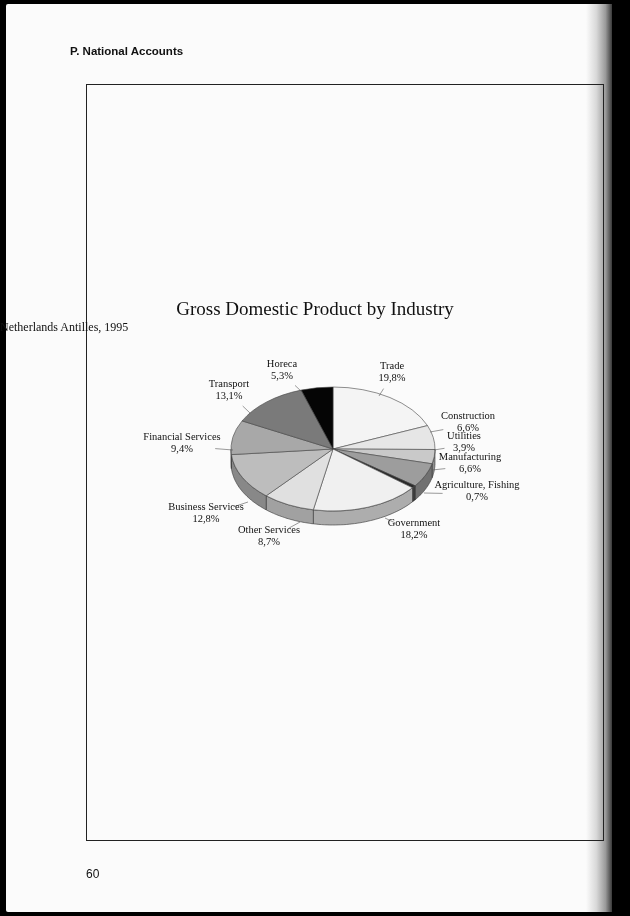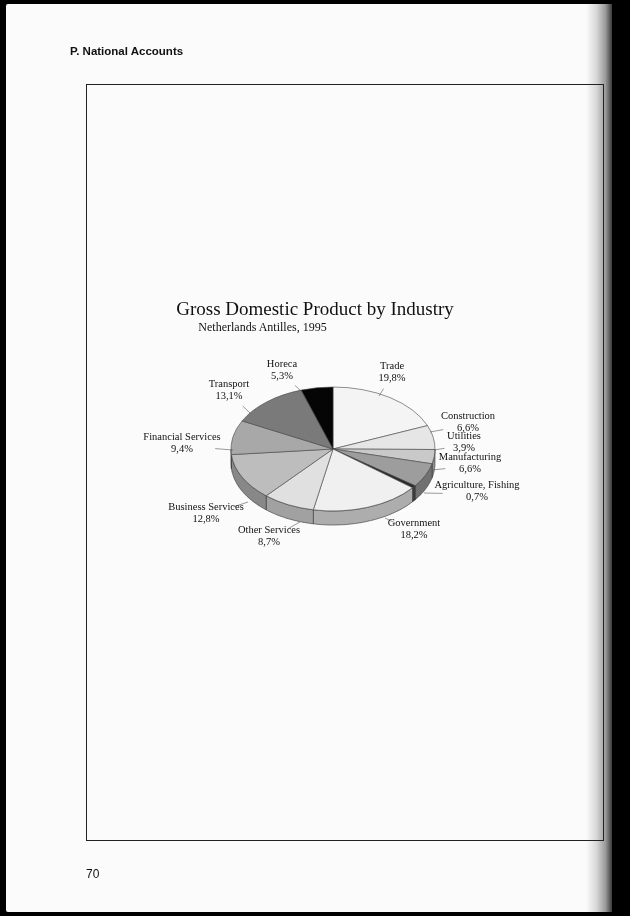--- a/index.html
+++ b/index.html
@@ -5,21 +5,21 @@
   html, body { margin:0; padding:0; }
   body { width:630px; height:916px; background:#000; position:relative; overflow:hidden; }
   .page { position:absolute; left:6px; top:4px; width:606px; height:908px; background:#fbfbfb; border-radius:2px; }
   .spine { position:absolute; left:586px; top:4px; width:26px; height:908px;
     background:linear-gradient(to right,#fbfbfb 0%,#d8d8d8 40%,#9a9a9a 75%,#3a3a3a 100%); }
   .header { position:absolute; left:70px; top:45px; font-family:"Liberation Sans",sans-serif;
     font-weight:bold; font-size:11.5px; color:#111; }
   .frame { position:absolute; left:86px; top:84px; width:518px; height:757px; border:1.2px solid #222; box-sizing:border-box; }
   .title { position:absolute; left:0; width:630px; top:298px; text-align:center;
     font-family:"Liberation Serif",serif; font-size:19px; color:#111; }
-  .subtitle { position:absolute; left:0; width:525px; top:320px; text-align:center;
+  .subtitle { position:absolute; left:0; width:525px; top:320px; 
     font-family:"Liberation Serif",serif; font-size:12px; color:#111; }
   .pagenum { position:absolute; left:86px; top:867px; font-family:"Liberation Sans",sans-serif; font-size:12px; color:#111; }
   svg.chart { position:absolute; left:0; top:0; }
   .lbl { font-family:"Liberation Serif",serif; font-size:10.5px; fill:#111; }
 </style>
 </head>
 <body>
 
 <div class="page"></div>
 <div class="spine"></div>
@@ -83,13 +83,13 @@
       <text x="182" y="452" text-anchor="middle" class="lbl">9,4%</text>
       <line x1="250" y1="413" x2="242.7" y2="406.0" stroke="#555" stroke-width="0.6"></line>
       <text x="229" y="387" text-anchor="middle" class="lbl">Transport</text>
       <text x="229" y="399" text-anchor="middle" class="lbl">13,1%</text>
       <line x1="302" y1="392" x2="295.0" y2="385.4" stroke="#555" stroke-width="0.6"></line>
       <text x="282" y="367" text-anchor="middle" class="lbl">Horeca</text>
       <text x="282" y="379" text-anchor="middle" class="lbl">5,3%</text>
     </g>
 </svg>
 
-<div class="pagenum">70</div>
+<div class="pagenum">60</div>
 
 </body></html>

